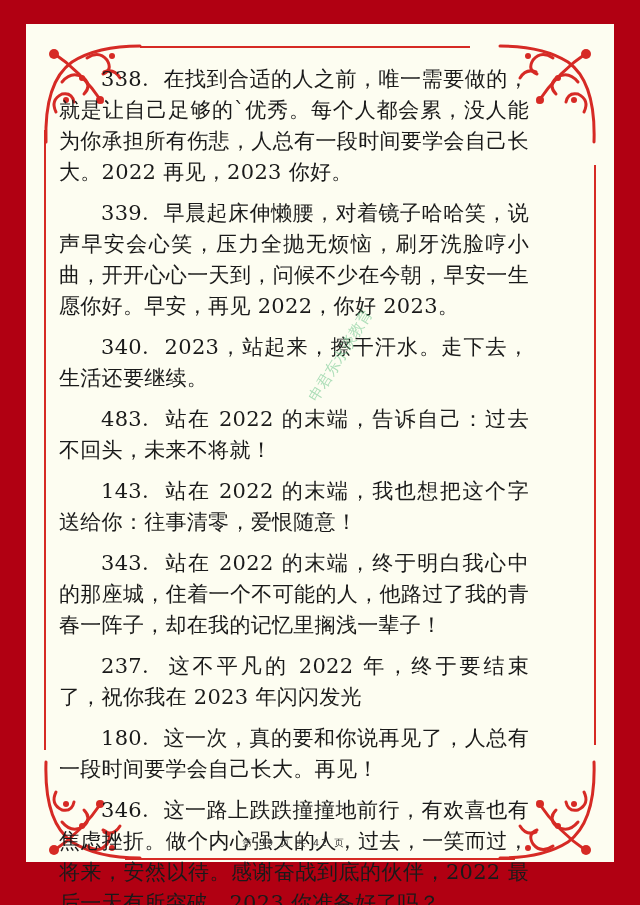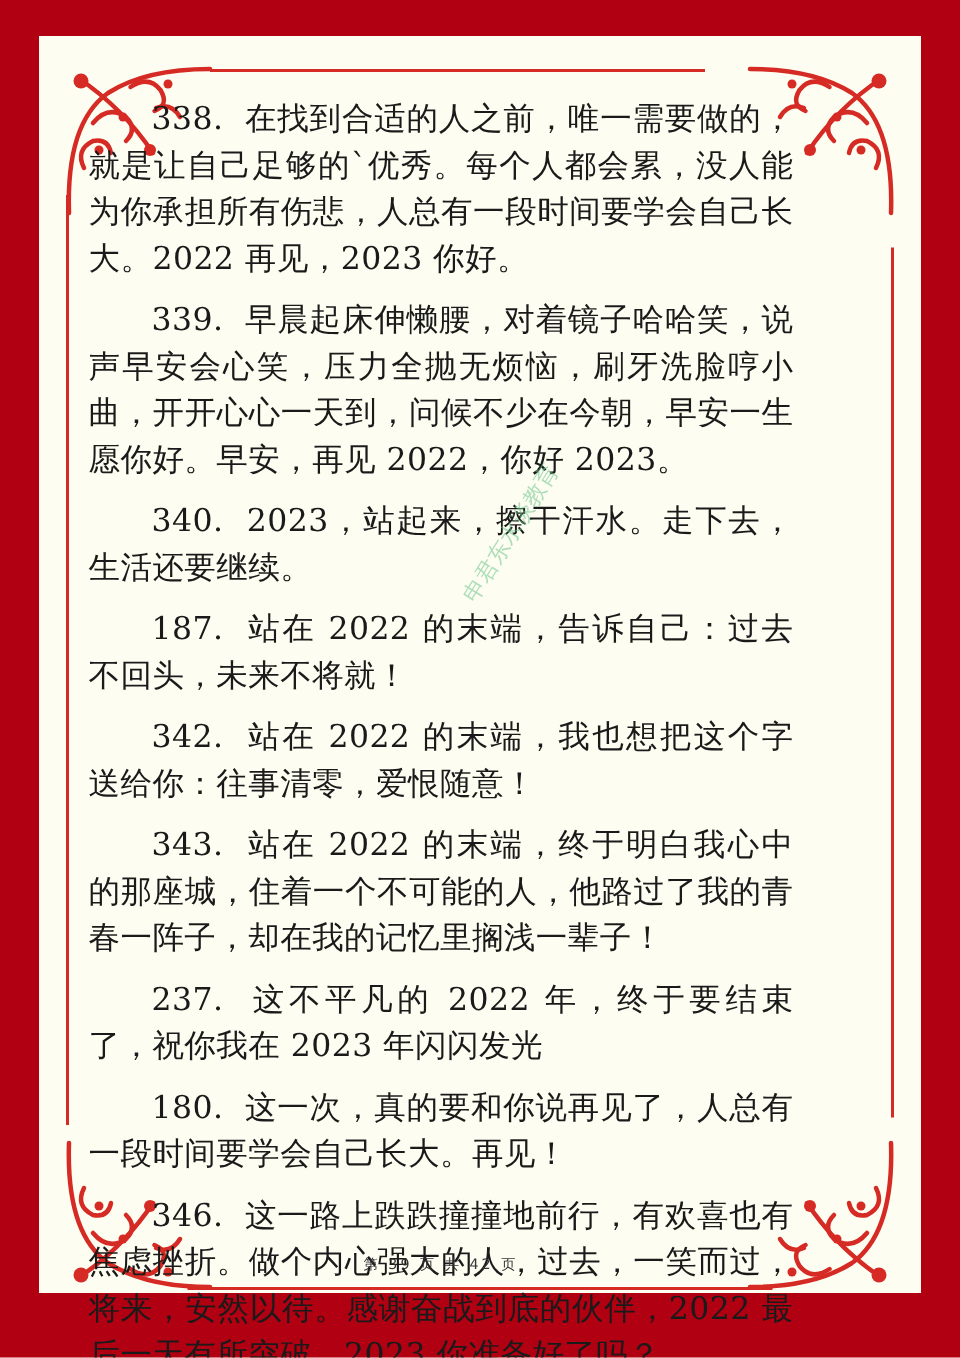--- a/index.html
+++ b/index.html
@@ -89,22 +89,22 @@
       <circle cx="58" cy="58" r="4"></circle>
     <circle cx="24" cy="58" r="3"></circle>
       <circle cx="70" cy="14" r="3"></circle>
   </g>
 </svg>
 
 <div class="content">
   <p class="para"><span>338.</span>&nbsp;&nbsp;<span>在找到合适的人之前，唯一需要做的，就是让自己足够的`优秀。每个人都会累，没人能为你承担所有伤悲，人总有一段时间要学会自己长大。2022 再见，2023 你好。</span></p>
   <p class="para"><span>339.</span>&nbsp;&nbsp;<span>早晨起床伸懒腰，对着镜子哈哈笑，说声早安会心笑，压力全抛无烦恼，刷牙洗脸哼小曲，开开心心一天到，问候不少在今朝，早安一生愿你好。早安，再见 2022，你好 2023。</span></p>
   <p class="para"><span>340.</span>&nbsp;&nbsp;<span>2023，站起来，擦干汗水。走下去，生活还要继续。</span></p>
-  <p class="para"><span>187.</span>&nbsp;&nbsp;<span>站在 2022 的末端，告诉自己：过去不回头，未来不将就！</span></p>
-  <p class="para"><span>342.</span>&nbsp;&nbsp;<span>站在 2022 的末端，我也想把这个字送给你：往事清零，爱恨随意！</span></p>
+  <p class="para"><span>483.</span>&nbsp;&nbsp;<span>站在 2022 的末端，告诉自己：过去不回头，未来不将就！</span></p>
+  <p class="para"><span>143.</span>&nbsp;&nbsp;<span>站在 2022 的末端，我也想把这个字送给你：往事清零，爱恨随意！</span></p>
   <p class="para"><span>343.</span>&nbsp;&nbsp;<span>站在 2022 的末端，终于明白我心中的那座城，住着一个不可能的人，他路过了我的青春一阵子，却在我的记忆里搁浅一辈子！</span></p>
   <p class="para"><span>237.</span>&nbsp;&nbsp;<span>这不平凡的 2022 年，终于要结束了，祝你我在 2023 年闪闪发光</span></p>
   <p class="para"><span>180.</span>&nbsp;&nbsp;<span>这一次，真的要和你说再见了，人总有一段时间要学会自己长大。再见！</span></p>
   <p class="para"><span>346.</span>&nbsp;&nbsp;<span>这一路上跌跌撞撞地前行，有欢喜也有焦虑挫折。做个内心强大的人，过去，一笑而过，将来，安然以待。感谢奋战到底的伙伴，2022 最后一天有所突破，2023 你准备好了吗？</span></p>
 </div>
 
 <div class="watermark">申君东水谈教育</div>
 
 <div class="footer">第 39 页 共 42 页</div>
 

